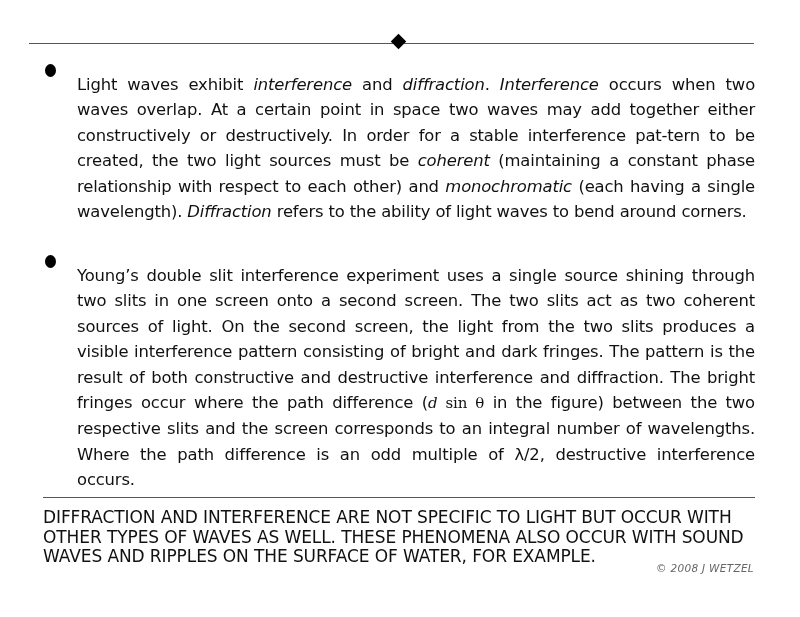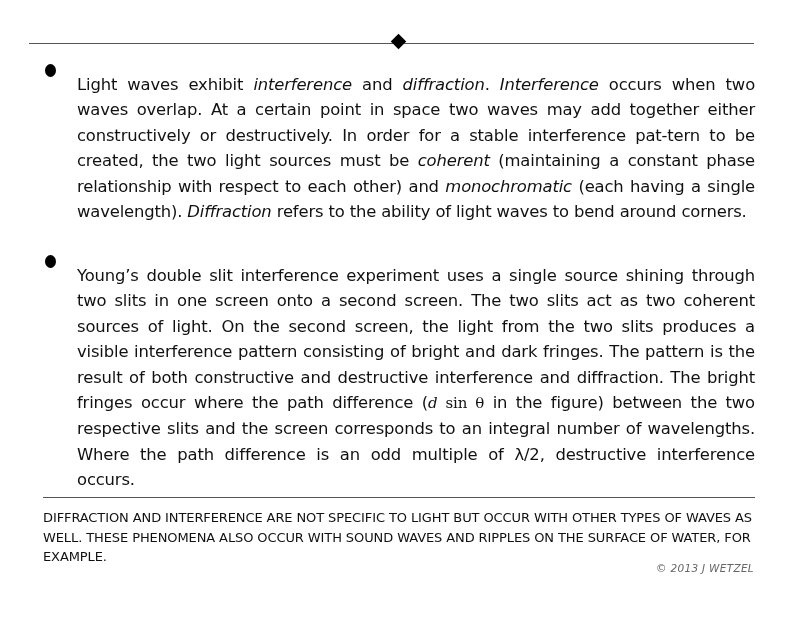--- a/index.html
+++ b/index.html
@@ -66,21 +66,21 @@
       top: 497px;
       width: 712px;
       height: 0;
       border-top: 1.5px solid #555555;
     }
     .footnote {
       position: absolute;
       left: 43px;
       top: 508px;
       width: 712px;
-      font-size: 13px;
+      font-size: 17px;
       line-height: 19.5px;
       letter-spacing: -0.1px;
       color: #111111;
     }
     .copyright {
       position: absolute;
       right: 46px;
       top: 562px;
       font-size: 10.5px;
       font-style: italic;
@@ -99,13 +99,13 @@
   <div class="bullet-text" style="top:56px;"><span>Light waves exhibit </span><i>interference</i><span> and  </span><i>diffraction</i><span>.  </span><i>Interference</i><span> occurs when two waves overlap.  At a certain point in space two waves may add together either constructively or destructively.  In order for a stable interference pat-tern to be created, the two light sources must be </span><i>coherent</i><span> (maintaining a constant phase relationship with respect to each other) and </span><i>monochromatic</i><span> (each having a single wavelength).  </span><i>Diffraction</i><span> refers to the ability of light waves to bend around corners.</span></div>
 </div>
 
 <div class="bullet-block">
   <div class="bullet-dot" style="top:255px;"></div>
   <div class="bullet-text" style="top:247px;"><span>Young’s double slit interference experiment uses a single source shining through two slits in one screen onto a second screen.  The two slits act as two coherent sources of light.  On the second screen, the light from the two slits produces a visible interference pattern consisting of bright and dark fringes.  The pattern is the result of both constructive and destructive interference and diffraction.  The bright fringes occur where the path difference (</span><span class="math" style="font-style: italic;">d</span><span class="math"> sin θ</span><span> in the figure) between the two respective slits and the screen corresponds to an integral number of wavelengths.  Where the path difference is an odd multiple of </span><span>λ/2</span><span>, destructive interference occurs.</span></div>
 </div>
 
 <div class="bottom-rule"></div>
 <div class="footnote">DIFFRACTION AND INTERFERENCE ARE NOT SPECIFIC TO LIGHT BUT OCCUR WITH OTHER TYPES OF WAVES AS WELL.  THESE PHENOMENA ALSO OCCUR WITH SOUND WAVES AND RIPPLES ON THE SURFACE OF WATER, FOR EXAMPLE.</div>
-<div class="copyright">© 2013 J WETZEL</div>
+<div class="copyright">© 2008 J WETZEL</div>
 
 </body></html>

